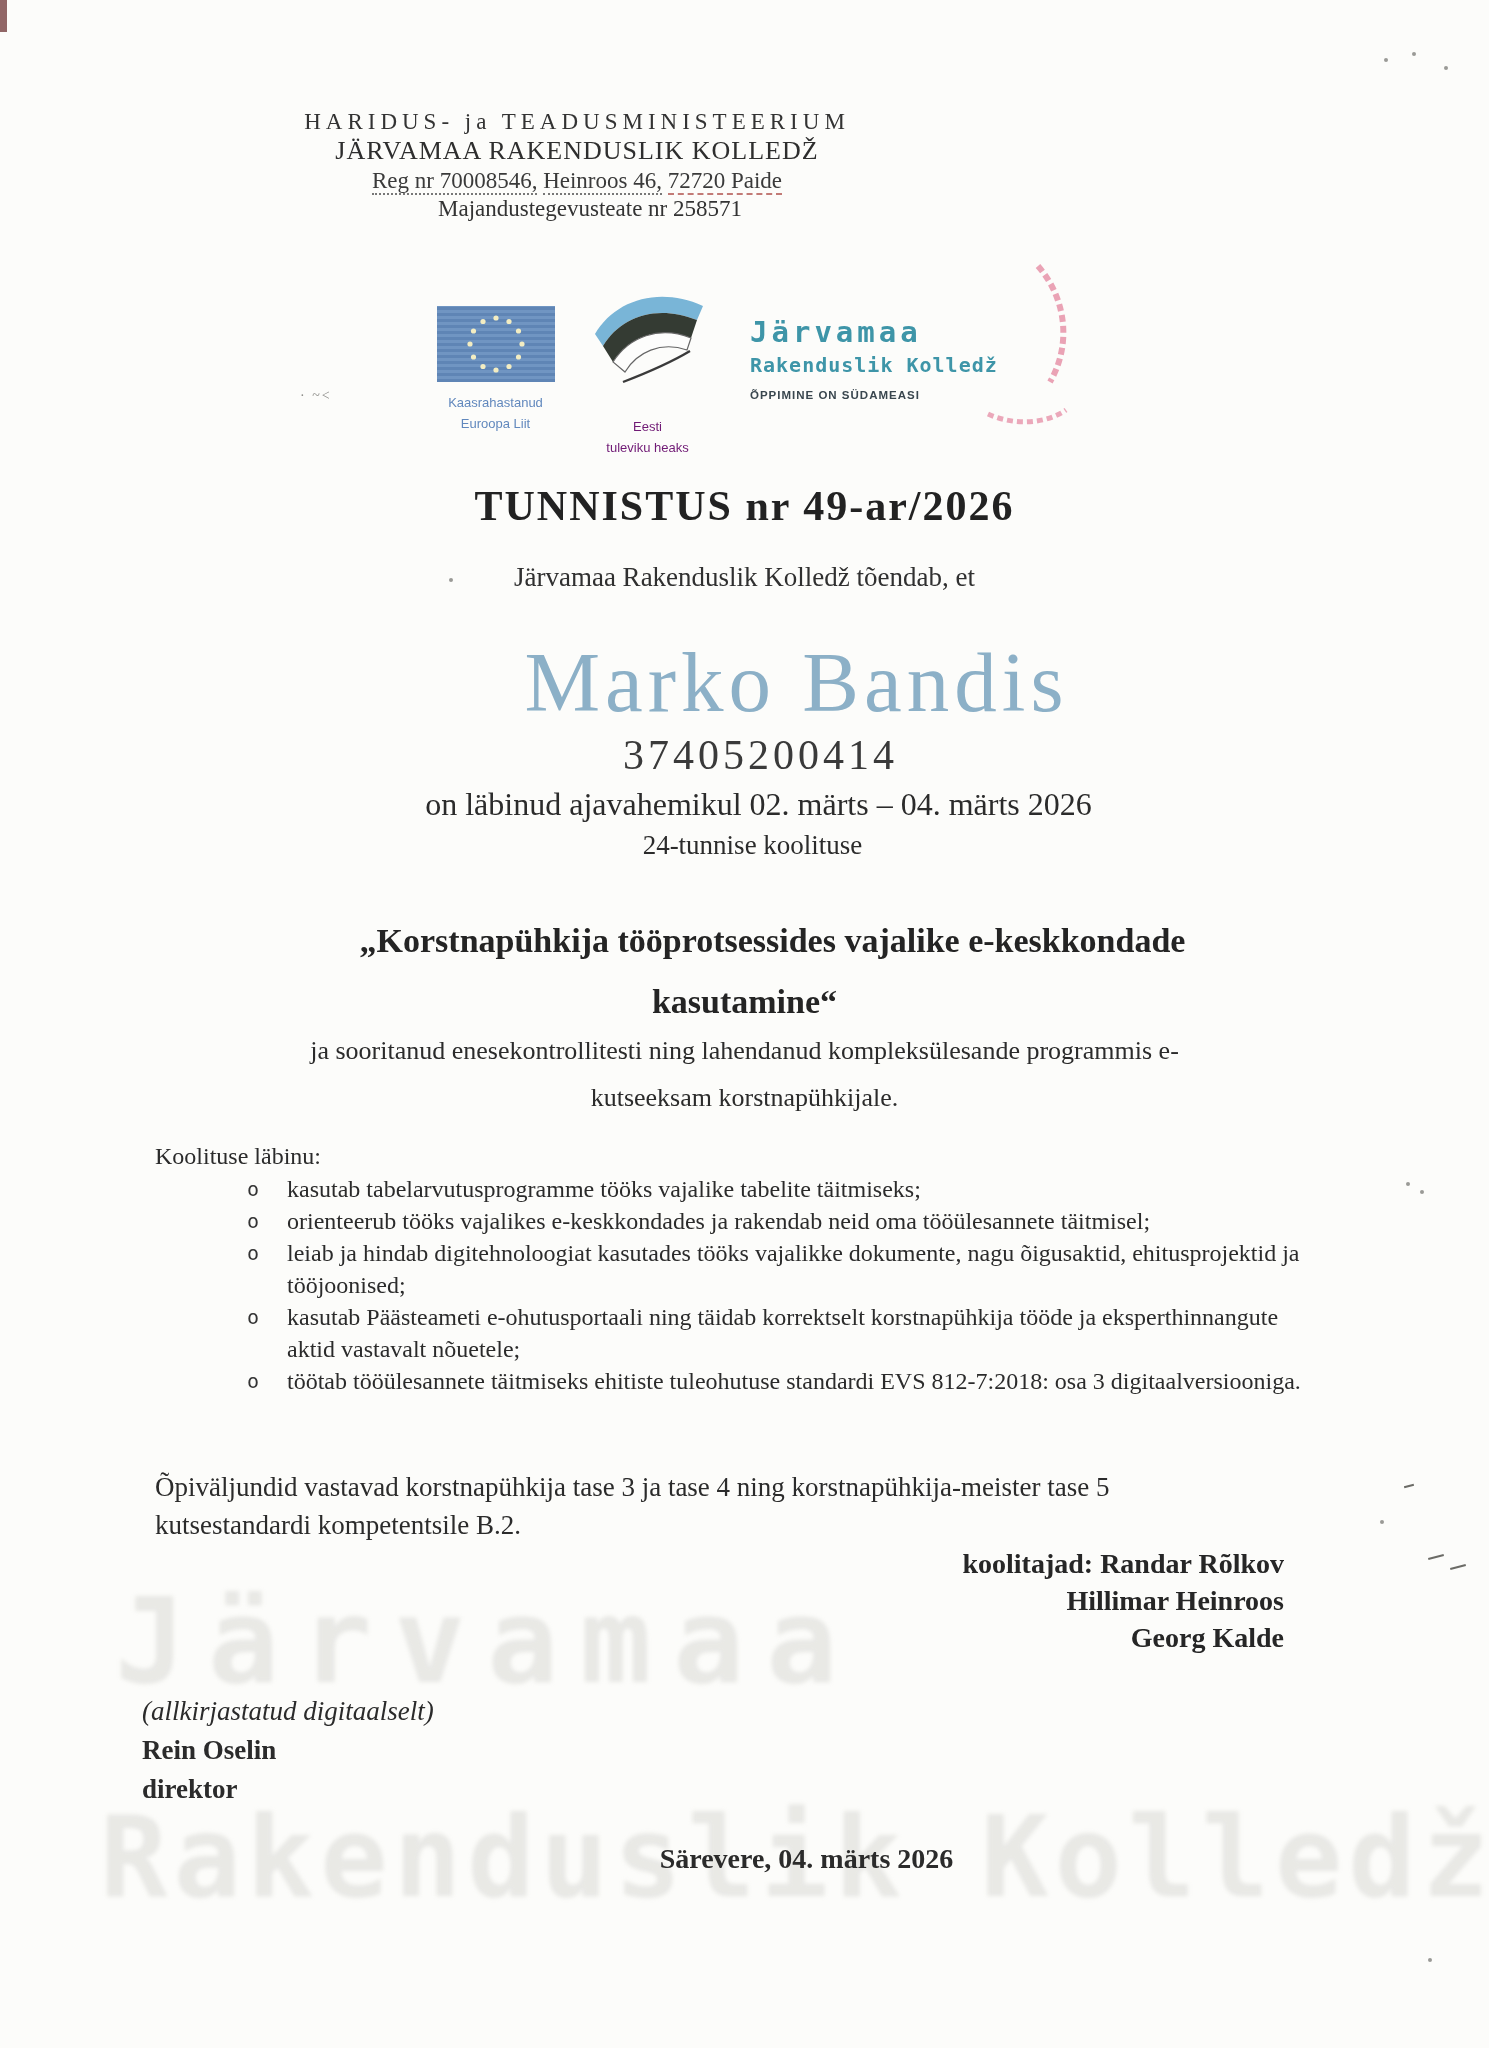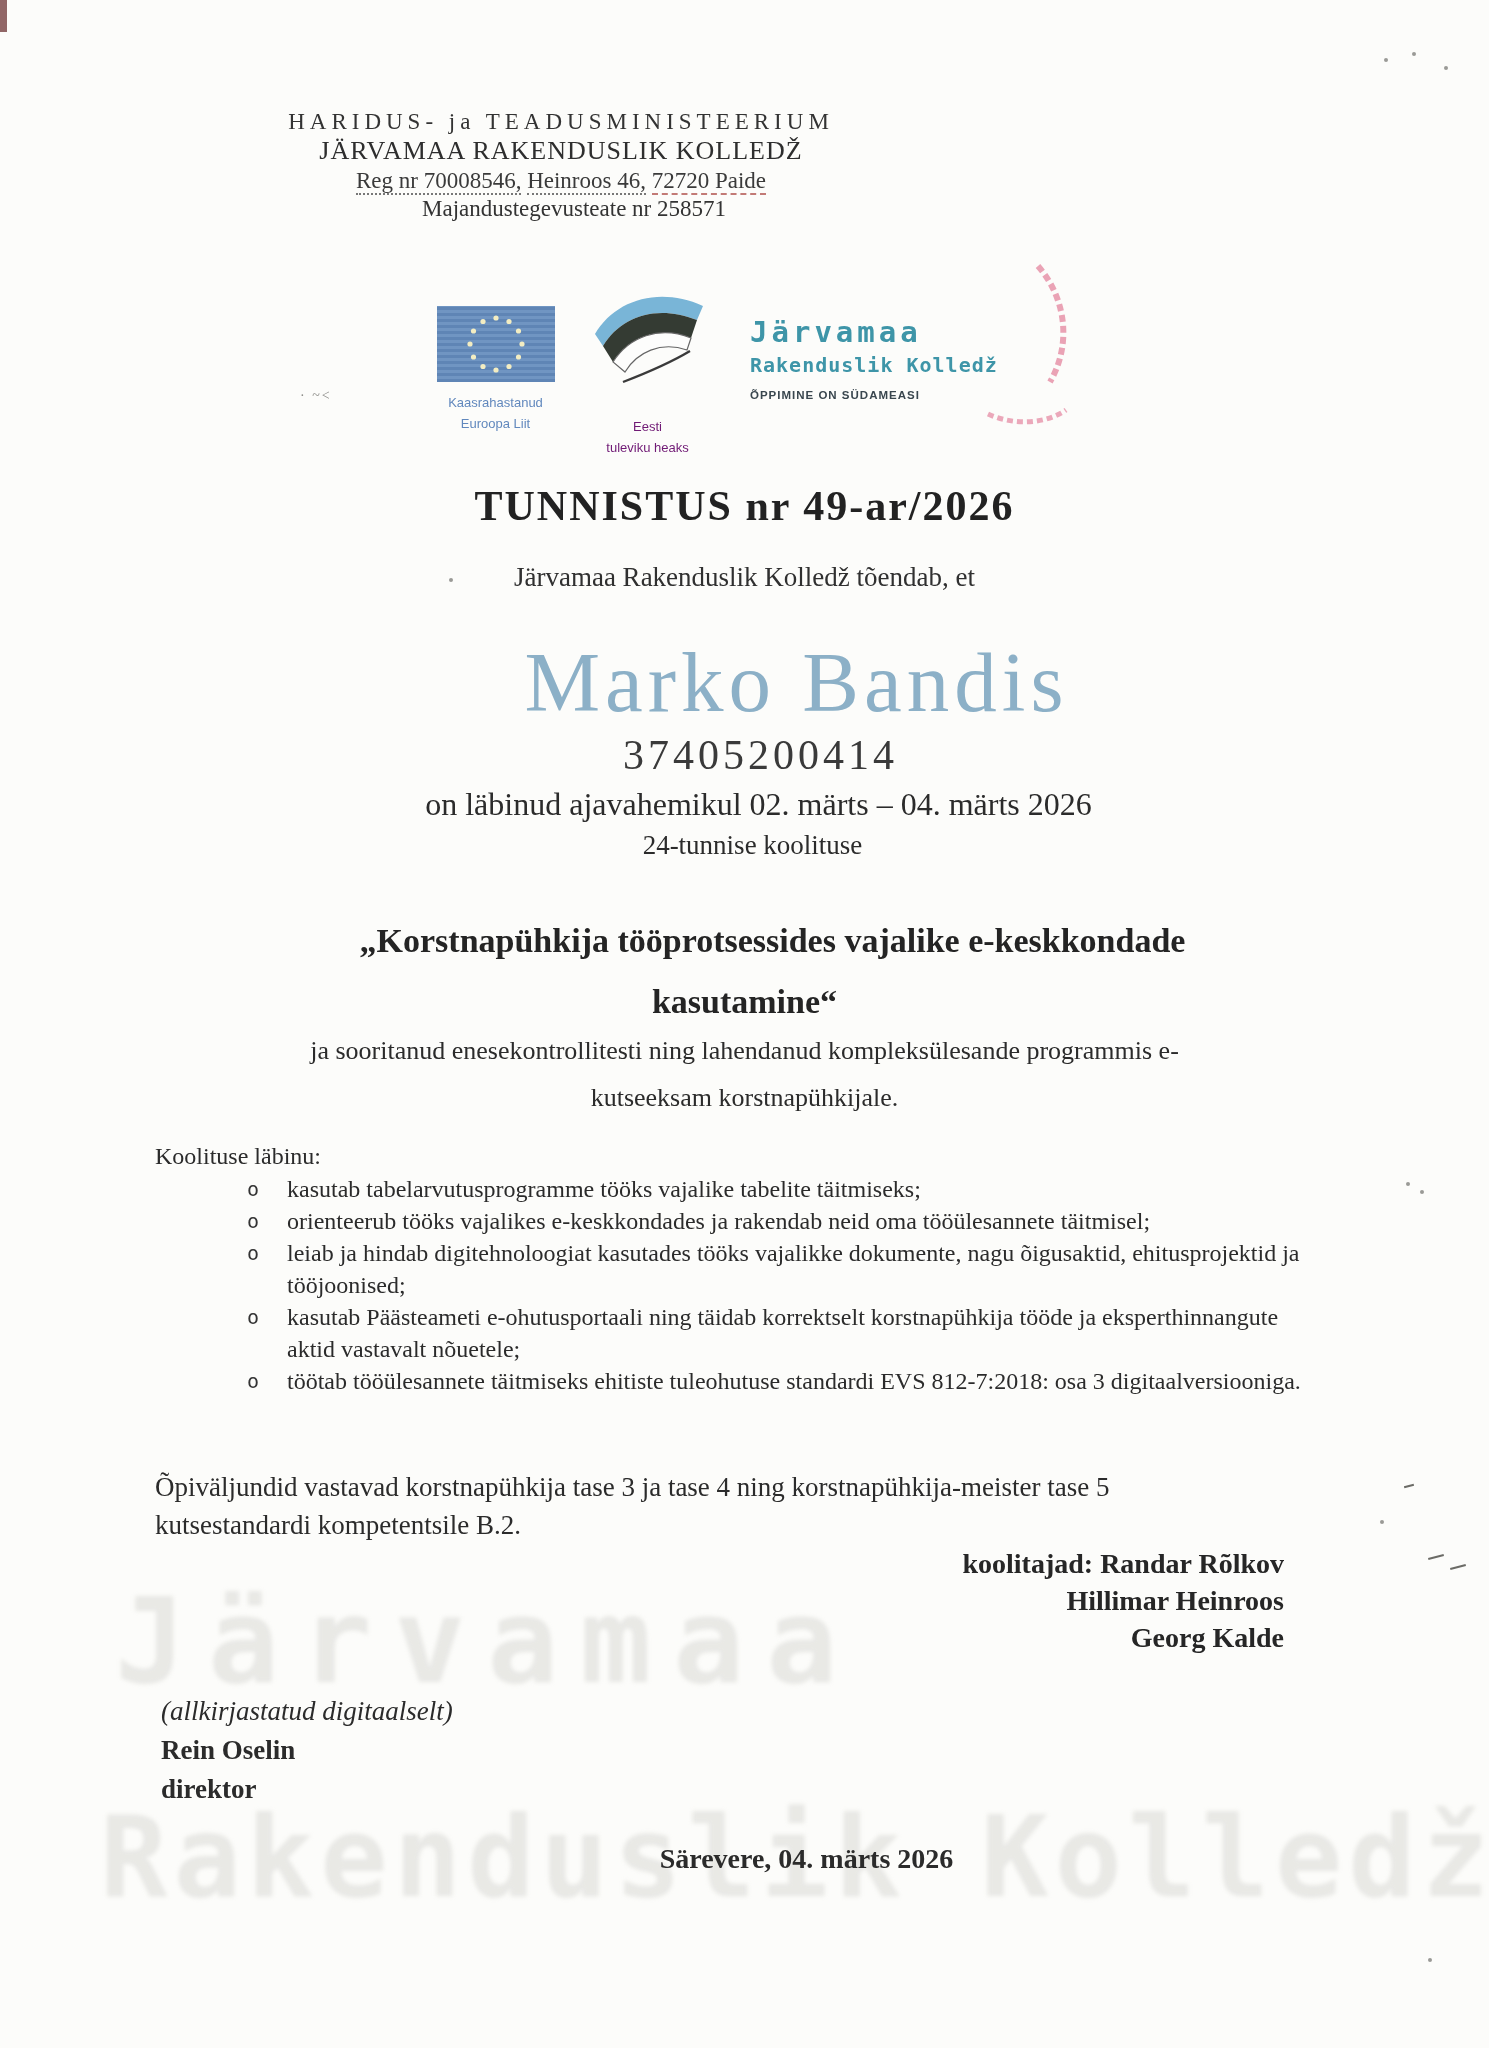--- a/index.html
+++ b/index.html
@@ -11,21 +11,21 @@
     overflow:hidden;
     font-family:"Liberation Serif", serif;
     color:#2b2b2b;
   }
   
   .wm{position:absolute;font-family:"DejaVu Sans Mono", monospace;font-weight:bold;
       color:rgba(176,176,170,0.26);filter:blur(2px);white-space:nowrap;z-index:0;}
   .wm1{left:115px;top:1572px;font-size:118px;letter-spacing:22px;}
   .wm2{left:100px;top:1792px;font-size:112px;letter-spacing:6px;}
   
-  .header-block{position:absolute;top:108px;left:0;width:1122px;text-align:center;z-index:2;}
+  .header-block{position:absolute;top:108px;left:16px;width:1122px;text-align:center;z-index:2;}
   .hline1{font-size:23px;letter-spacing:5px;line-height:28px;color:#333;}
   .hline2{font-size:26px;letter-spacing:1px;line-height:29px;color:#2e2e2e;}
   .hline3{font-size:23px;line-height:28px;color:#3a3a3a;margin-top:2px;}
   .hline3 .seg-a,.hline3 .seg-b{border-bottom:2px dotted #777;}
   .hline3 .seg-c{border-bottom:2px dashed #c27a76;}
   .hline4{font-size:23px;line-height:28px;color:#333;padding-left:26px;}
   
   .logo-eu{position:absolute;left:428px;top:306px;width:135px;text-align:center;z-index:2;}
   .eu-flag{position:relative;width:118px;height:76px;margin:0 auto;
      background:repeating-linear-gradient(0deg,#5f85b5 0 3px,#7095c2 3px 6px);}
@@ -58,21 +58,21 @@
   .outcomes{position:absolute;left:155px;top:1140px;width:1180px;font-size:24px;line-height:32px;z-index:2;}
   .outcomes-heading{margin-bottom:1px;}
   .bullet-row{display:flex;align-items:flex-start;}
   .bullet-glyph{flex:0 0 auto;width:40px;margin-left:92px;font-family:"DejaVu Sans Mono", monospace;
      font-size:20px;color:#333;line-height:32px;}
   .bullet-text{width:1040px;}
   
   .competence{position:absolute;left:155px;top:1468px;width:1050px;font-size:27px;line-height:38px;z-index:2;}
   .trainers{position:absolute;right:205px;top:1545px;width:700px;text-align:right;
      font-size:28px;font-weight:bold;line-height:37px;color:#262626;z-index:2;}
-  .signature{position:absolute;left:161px;top:1692px;font-size:27px;line-height:39px;z-index:2;}
+  .signature{position:absolute;left:142px;top:1692px;font-size:27px;line-height:39px;z-index:2;}
   .sig-note{font-style:italic;}
   .sig-name,.sig-role{font-weight:bold;}
   .place-date{position:absolute;left:0;top:1843px;width:1489px;text-align:center;
      font-size:28px;font-weight:bold;transform:translateX(62px);z-index:2;}
   
   .artifact{position:absolute;z-index:3;color:#8a8a86;}
   .corner-sliver{left:0;top:0;width:7px;height:32px;background:#6e3434;opacity:.75;}
   .dot{width:4px;height:4px;border-radius:50%;background:#9a9a96;}
   .tick{width:16px;height:0;border-top:2px solid #6b6b66;transform:rotate(-14deg);}
   .squiggle{font-size:14px;letter-spacing:2px;}

